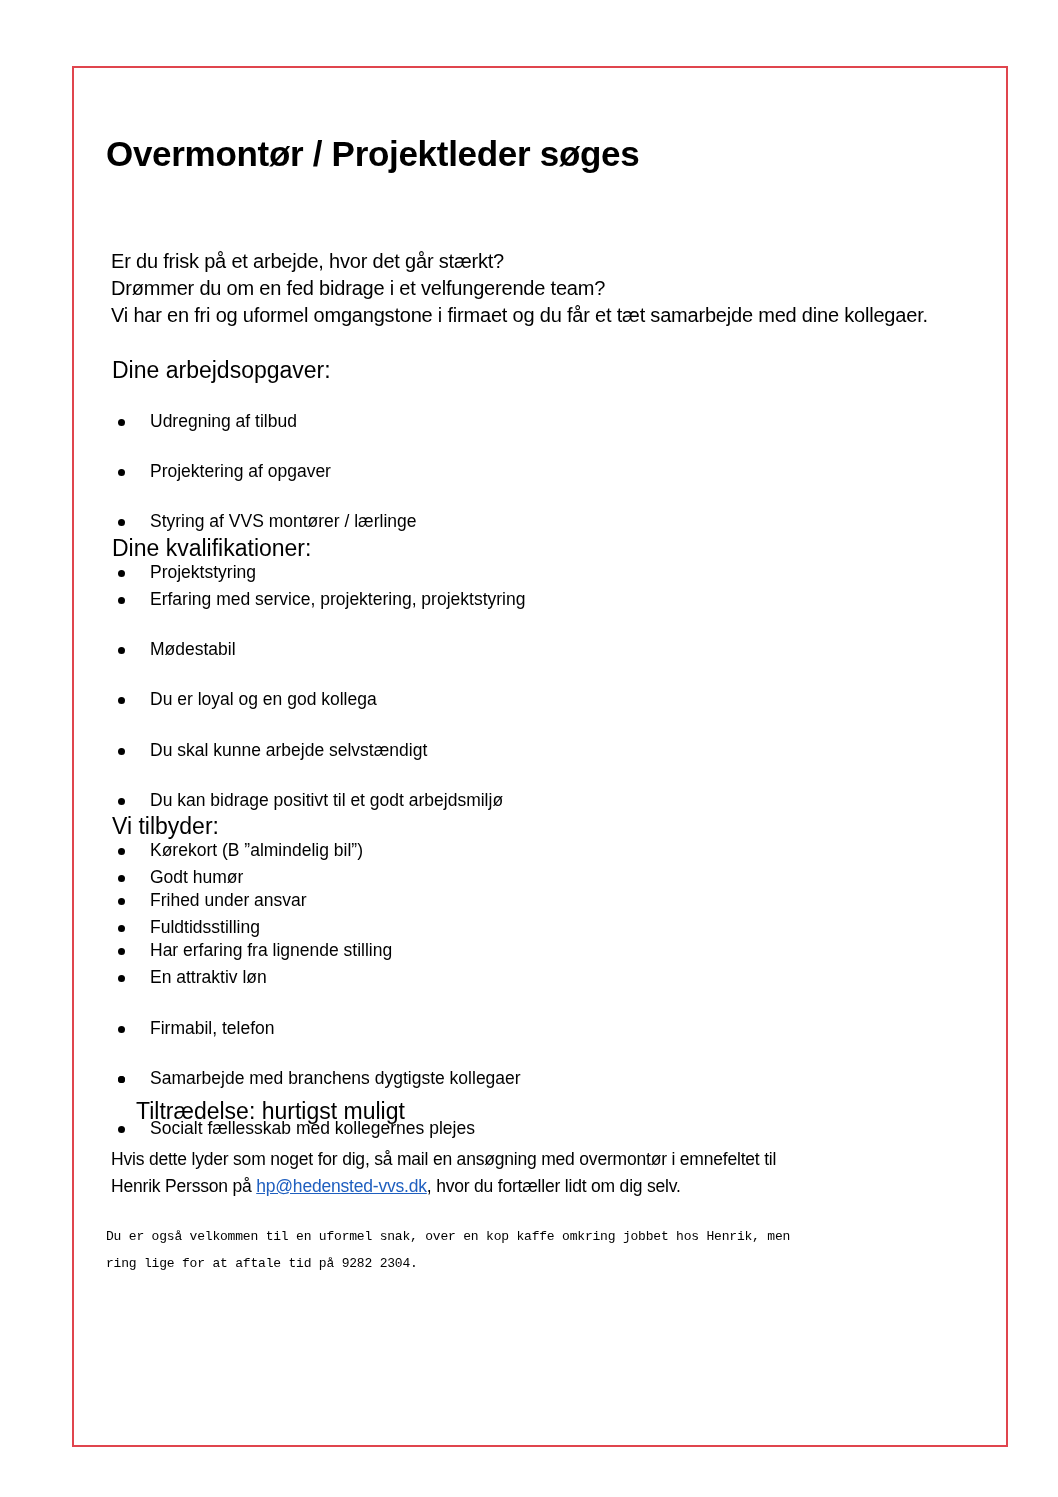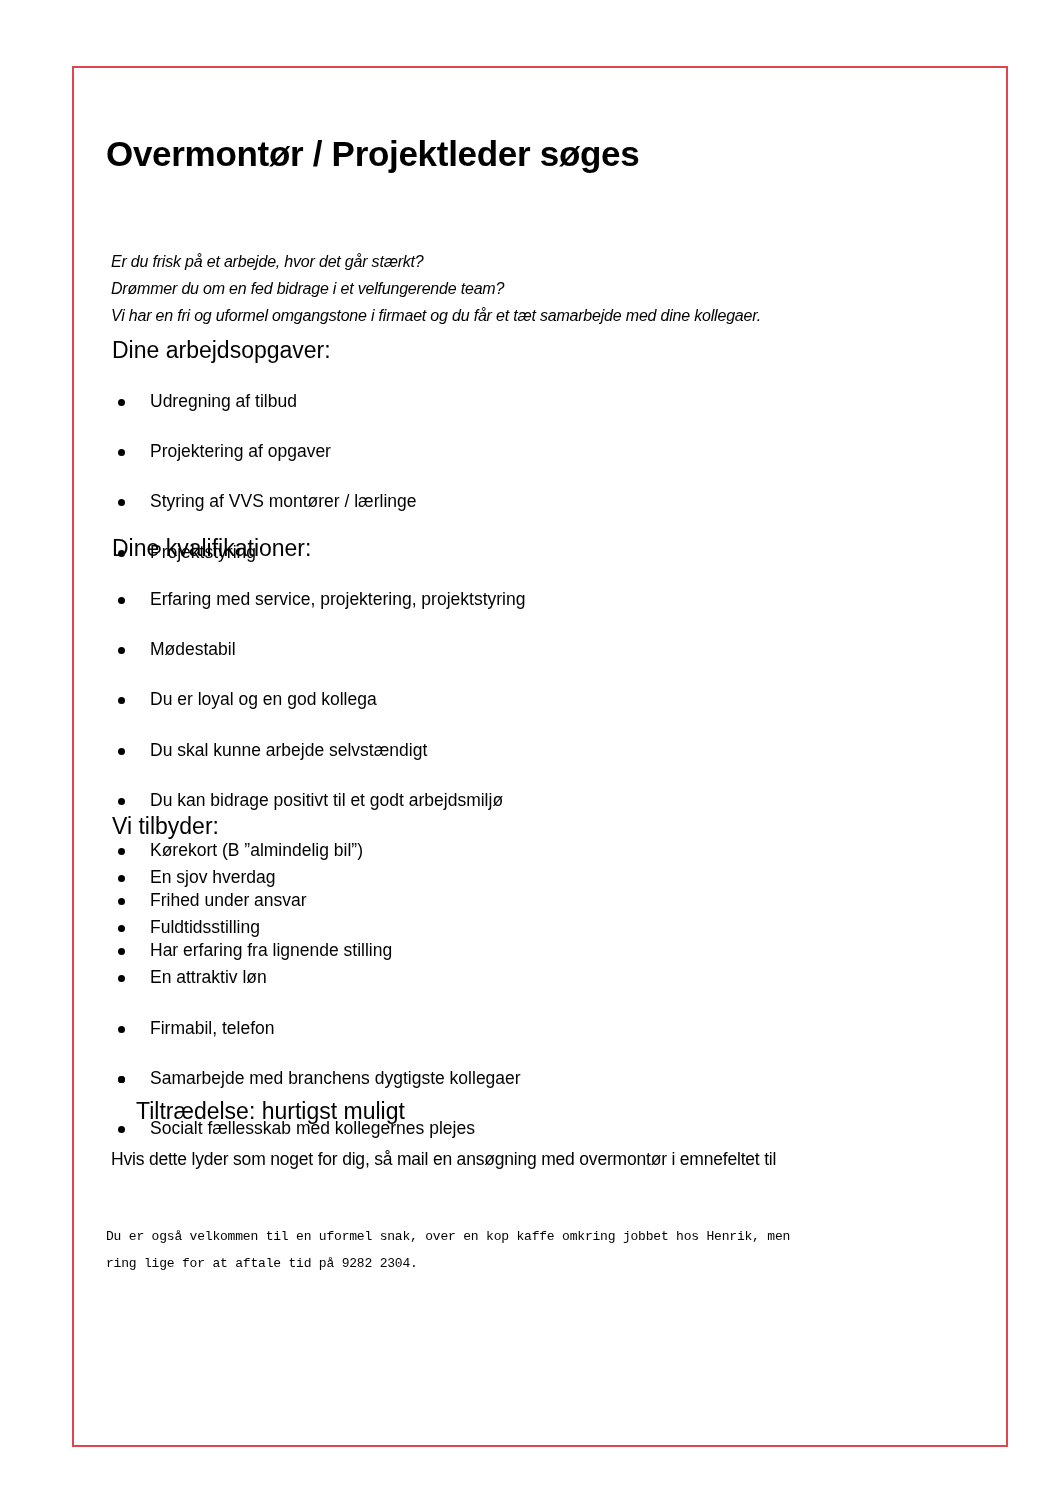--- a/index.html
+++ b/index.html
@@ -32,24 +32,23 @@
       font-size: 35px;
       font-weight: bold;
       letter-spacing: -0.3px;
       line-height: 48px;
       white-space: nowrap;
     }
     .intro {
       position: absolute;
       left: 111px;
       top: 248px;
-      font-size: 16px;
+      font-size: 20px;
       line-height: 27px;
       letter-spacing: -0.2px;
-      font-style: italic;
     }
     .intro p { margin: 0; white-space: nowrap; }
 
     .section {
       position: absolute;
       left: 112px;
     }
     .section h2 {
       margin: 0;
       font-size: 23px;
@@ -72,21 +71,21 @@
     }
     .section li .bullet {
       position: absolute;
       left: 6px;
       top: 11px;
       width: 7px;
       height: 7px;
       border-radius: 50%;
       background: #000;
     }
-    .sec-tasks { top: 335px; }
+    .sec-tasks { top: 355px; }
     .sec-quals { top: 533px; }
     .sec-offer { top: 811px; }
 
     .start {
       position: absolute;
       left: 127px;
       top: 1087px;
       margin: 9px;
       font-size: 23px;
       font-weight: normal;
@@ -149,32 +148,33 @@
     <li><span class="bullet"></span><span>Du kan bidrage positivt til et godt arbejdsmiljø</span></li>
     <li><span class="bullet"></span><span>Kørekort (B ”almindelig bil”)</span></li>
     <li><span class="bullet"></span><span>Frihed under ansvar</span></li>
     <li><span class="bullet"></span><span>Har erfaring fra lignende stilling</span></li>
   </ul>
 </div>
 
 <div class="section sec-offer">
   <h2>Vi tilbyder:</h2>
   <ul>
-    <li><span class="bullet"></span><span>En sjov hverdag</span></li>
+    <li><span class="bullet"></span><span>Godt humør</span></li>
     <li><span class="bullet"></span><span>Fuldtidsstilling</span></li>
     <li><span class="bullet"></span><span>En attraktiv løn</span></li>
     <li><span class="bullet"></span><span>Firmabil, telefon</span></li>
     <li><span class="bullet"></span></li>
     <li><span class="bullet"></span><span>Samarbejde med branchens dygtigste kollegaer</span></li>
     <li><span class="bullet"></span><span>Socialt fællesskab med kollegernes plejes</span></li>
   </ul>
 </div>
 
 <h2 class="start">Tiltrædelse: hurtigst muligt</h2>
 
 <div class="contact1">
   <p>Hvis dette lyder som noget for dig, så mail en ansøgning med overmontør i emnefeltet til</p>
+  <p><span>Henrik Persson på </span><a class="email" href="mailto:hp@hedensted-vvs.dk">hp@hedensted-vvs.dk</a><span>, hvor du fortæller lidt om dig selv.</span></p>
 </div>
 
 <div class="contact2">
   <p>Du er også velkommen til en uformel snak, over en kop kaffe omkring jobbet hos Henrik, men</p>
   <p>ring lige for at aftale tid på 9282 2304.</p>
 </div>
 
 </body></html>

